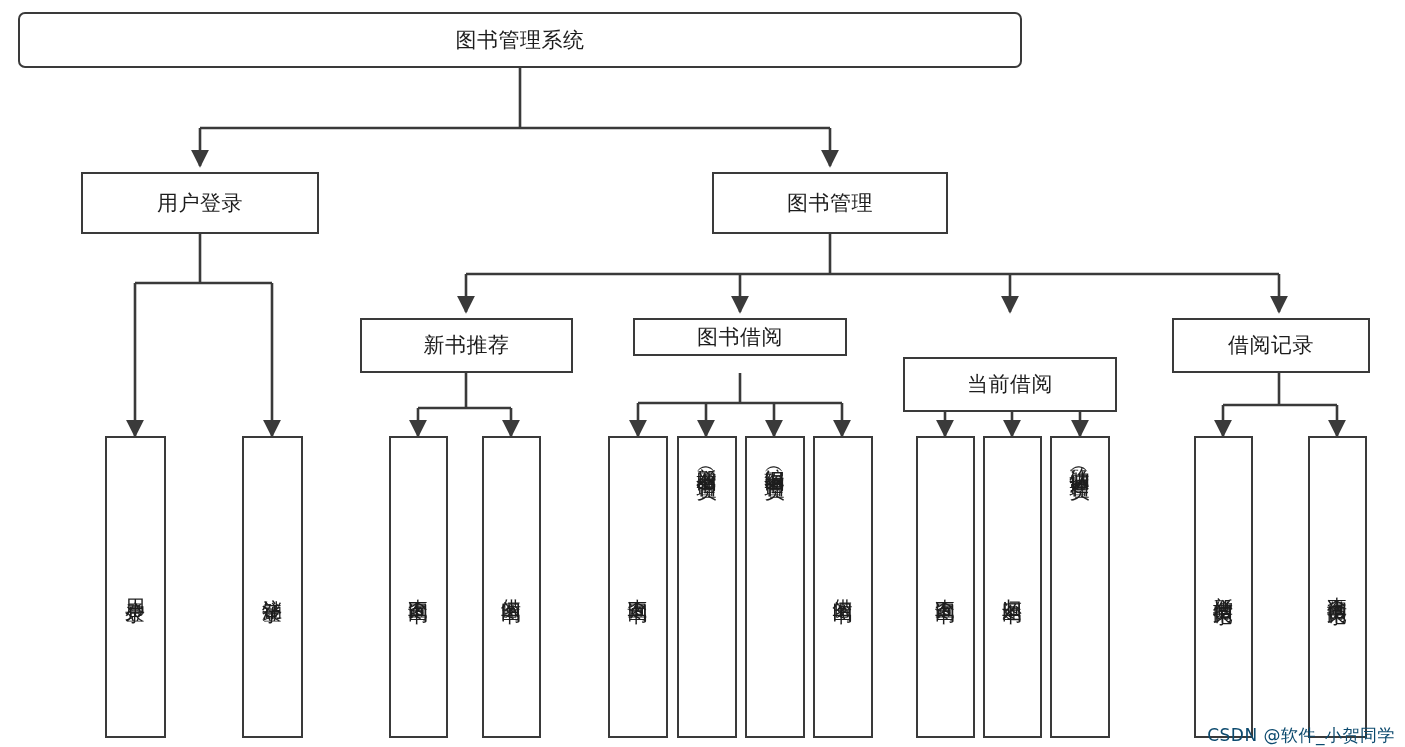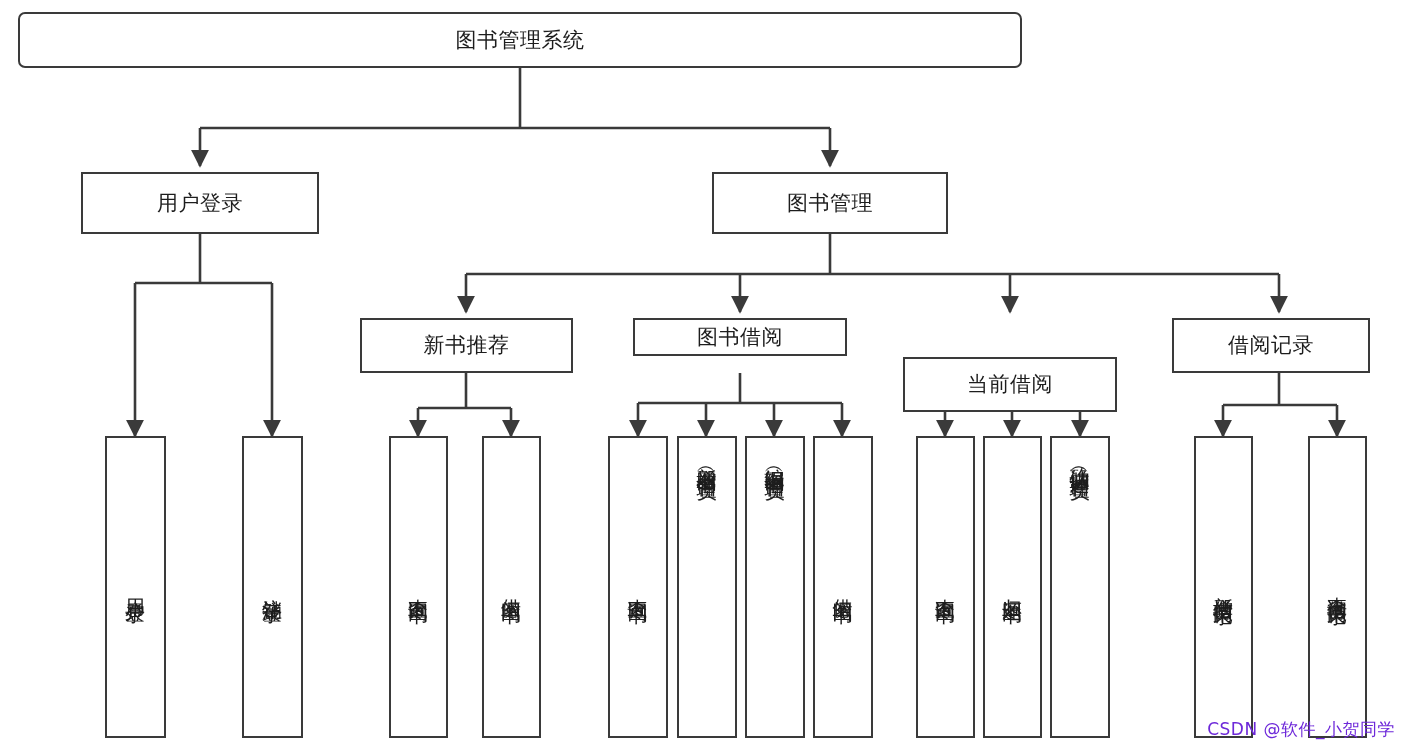--- a/index.html
+++ b/index.html
@@ -57,23 +57,23 @@
     white-space: nowrap;
     text-align: start;
   }
   .node.leaf.midstart {
     align-items: center;
     padding-top: 0;
   }
   .watermark {
     position: absolute;
     right: 10px;
-    bottom: 6px;
+    bottom: 0;
     font-size: 17px;
-    color: #6d28d9;
+    color: #0c4a6e;
     white-space: nowrap;
     letter-spacing: 0.5px;
   }
 </style>
 </head>
 <body>
 
 <div id="canvas">
 
   <svg class="wires" viewBox="0 0 1405 747">

